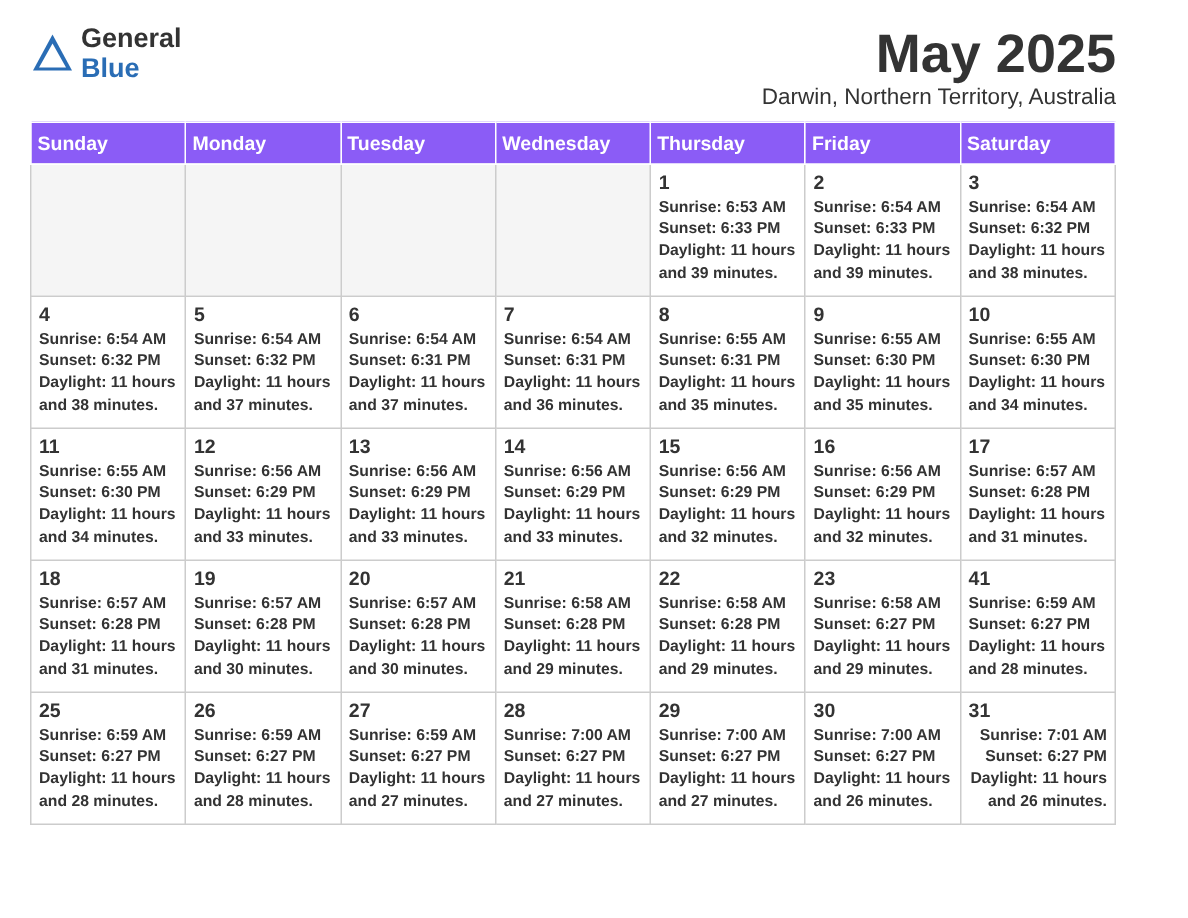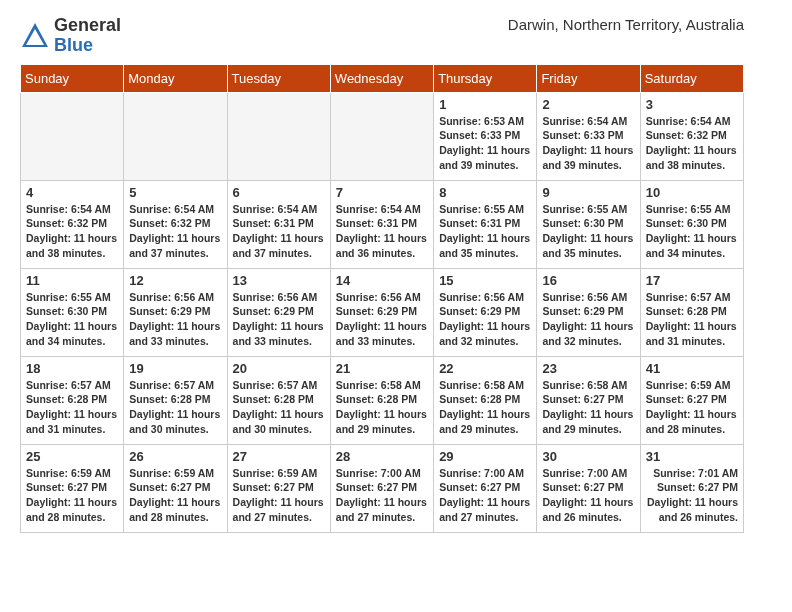--- a/index.html
+++ b/index.html
@@ -55,24 +55,24 @@
     .cal-subtitle {
       font-size: 15px;
       color: #333;
     }
     table {
       width: 100%;
       border-collapse: collapse;
       table-layout: fixed;
     }
     th {
-      background: #c2410c;
+      background: #8b5cf6;
       color: #fff;
       font-size: 13px;
-      font-weight: normal;
+      font-weight: bold;
       padding: 6px 4px;
       text-align: left;
       border: 1px solid #fff;
     }
     td {
       border: 1px solid #ccc;
       vertical-align: top;
       padding: 4px 5px;
       font-size: 11px;
       color: #333;
@@ -105,20 +105,21 @@
       <svg class="logo-icon" viewBox="0 0 30 30" xmlns="http://www.w3.org/2000/svg">
         <polygon points="15,2 28,26 2,26" fill="#2a6db5"></polygon>
         <polygon points="15,8 24,24 6,24" fill="#fff"></polygon>
       </svg>
       <div class="logo-text">
         <span class="logo-general">General</span>
         <span class="logo-blue">Blue</span>
       </div>
     </div>
     <div class="title-block">
+      <div class="cal-title">May 2025</div>
       <div class="cal-subtitle">Darwin, Northern Territory, Australia</div>
     </div>
   </div>
 
   <table>
     <thead>
       <tr>
 
       <th>Sunday</th>
           <th>Monday</th>

